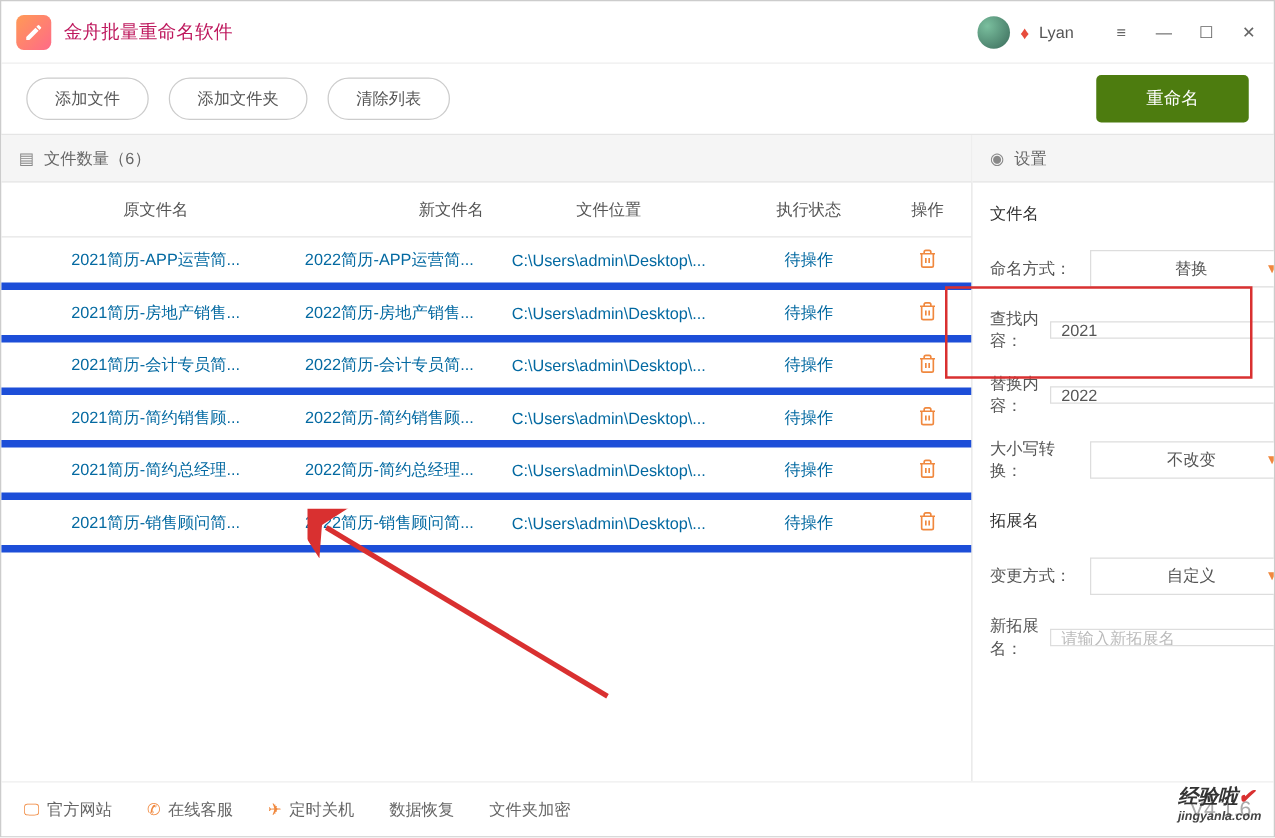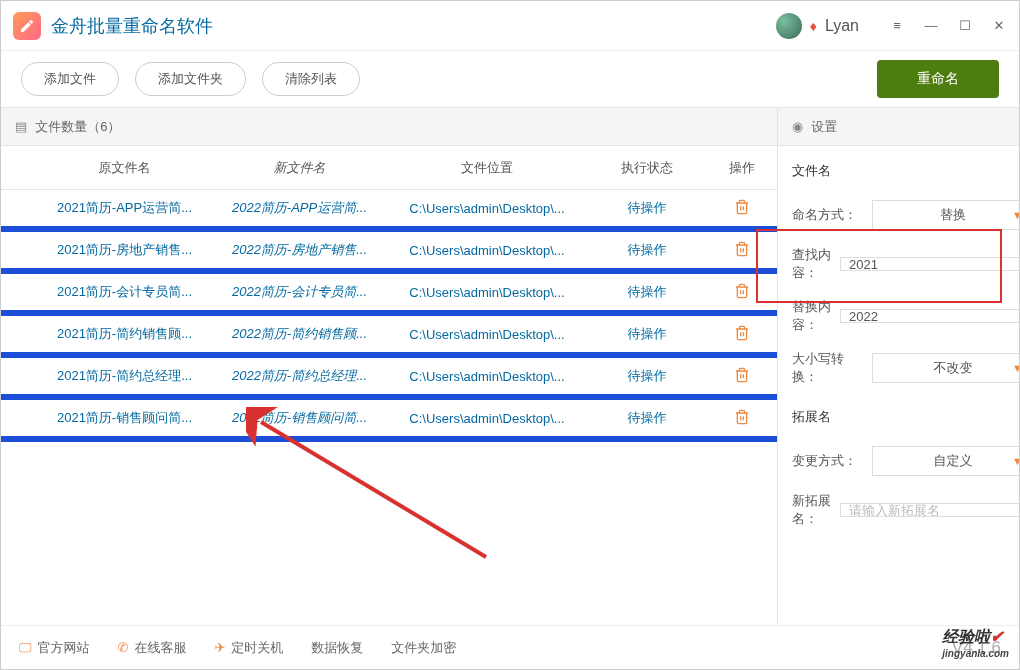--- a/index.html
+++ b/index.html
@@ -2,42 +2,42 @@
 <html><head>
   <meta charset="utf-8">
   <style>
     * { margin: 0; padding: 0; box-sizing: border-box; }
     body { font-family: "Microsoft YaHei", sans-serif; font-size: 13px; color: #333; background: #fff; }
     .app { width: 1020px; height: 670px; border: 1px solid #ccc; display: flex; flex-direction: column; position: relative; }
     
     .titlebar { height: 50px; display: flex; align-items: center; padding: 0 12px; border-bottom: 1px solid #eee; }
     .app-icon { width: 28px; height: 28px; background: linear-gradient(135deg, #ff9a56, #ff6a88); border-radius: 6px; display: flex; align-items: center; justify-content: center; margin-right: 10px; }
     .app-icon svg { width: 16px; height: 16px; fill: #fff; }
-    .app-title { font-size: 18px; color: #0369a1; flex: 1; }
+    .app-title { font-size: 15px; color: #be185d; flex: 1; }
     .user-area { display: flex; align-items: center; gap: 8px; margin-right: 30px; }
     .avatar { width: 26px; height: 26px; border-radius: 50%; background: radial-gradient(circle at 30% 30%, #7abf9e, #3a6a5a); }
     .diamond { color: #e74c3c; font-size: 14px; }
-    .username { font-size: 16px; color: #555; }
+    .username { font-size: 13px; color: #555; }
     .win-controls { display: flex; align-items: center; gap: 18px; }
     .win-btn { width: 16px; height: 16px; cursor: pointer; color: #666; display: flex; align-items: center; justify-content: center; }
     
     .toolbar { height: 56px; display: flex; align-items: center; padding: 0 20px; gap: 16px; }
     .btn-pill { padding: 7px 22px; border: 1px solid #ccc; border-radius: 20px; background: #fff; font-size: 13px; cursor: pointer; color: #555; }
     .btn-rename { margin-left: auto; padding: 10px 40px; background: #4d7c0f; color: #fff; border: none; border-radius: 4px; font-size: 14px; cursor: pointer; }
     
     .content { flex: 1; display: flex; border-top: 1px solid #e5e5e5; overflow: hidden; }
     .left-panel { flex: 1; display: flex; flex-direction: column; border-right: 1px solid #e5e5e5; }
     .right-panel { width: 270px; display: flex; flex-direction: column; }
     
     .panel-header { height: 38px; display: flex; align-items: center; padding: 0 14px; background: #f5f5f5; border-bottom: 1px solid #e5e5e5; gap: 8px; color: #666; font-size: 13px; }
     .panel-header .icon { color: #888; }
     
     .tbl-header { display: flex; height: 44px; align-items: center; border-bottom: 1px solid #e5e5e5; font-size: 13px; color: #555; }
     .col-old { width: 175px; text-align: center; margin-left: 36px; }
-    .col-new { width: 175px; text-align: center; font-style: italic; }
+    .col-new { width: 175px; text-align: right; }
     .col-path { width: 200px; text-align: center; }
     .col-status { width: 120px; text-align: center; }
     .col-op { width: 70px; text-align: center; }
     
     .tbl-body { flex: 1; position: relative; }
     .tbl-row { display: flex; height: 42px; align-items: center; border-bottom: 6px solid #1d4ed8; font-size: 13px; color: #0369a1; }
     .tbl-row > div { padding: 0 8px; overflow: hidden; text-overflow: ellipsis; white-space: nowrap; }
     .trash-icon { color: #f0883e; cursor: pointer; display: inline-flex; }
     
     .settings-body { padding: 16px 14px; display: flex; flex-direction: column; gap: 16px; }

